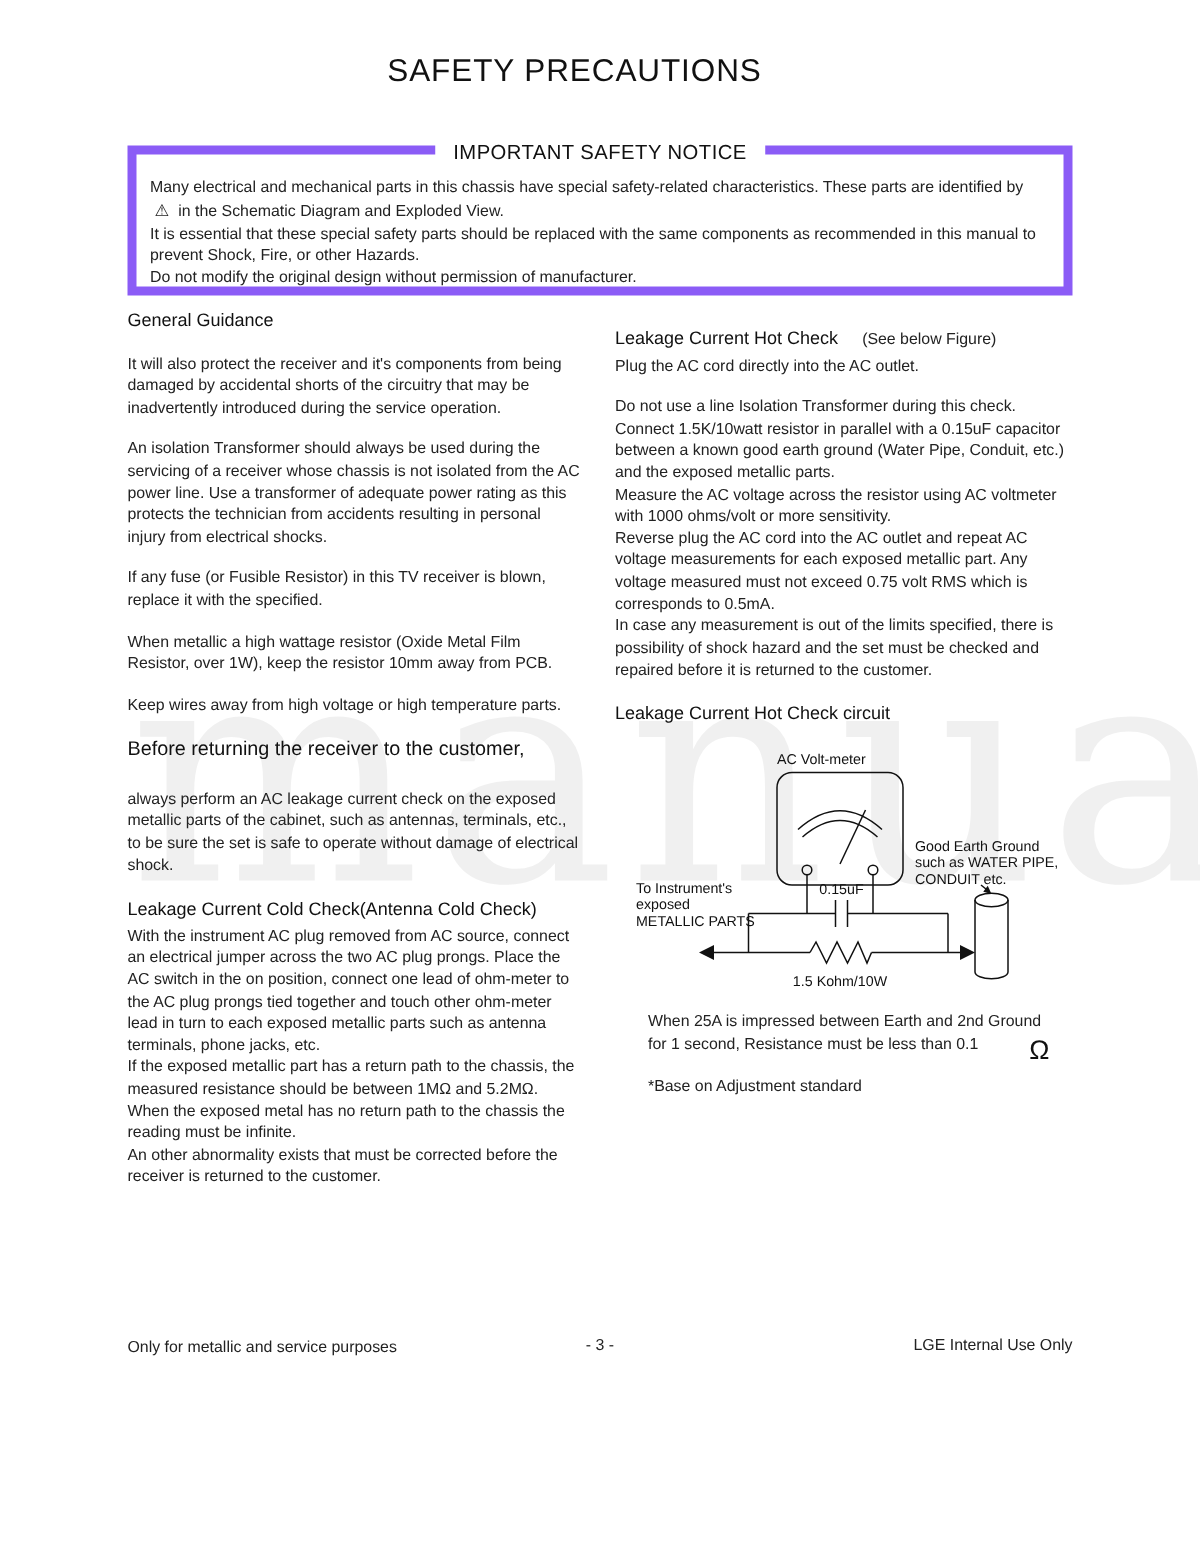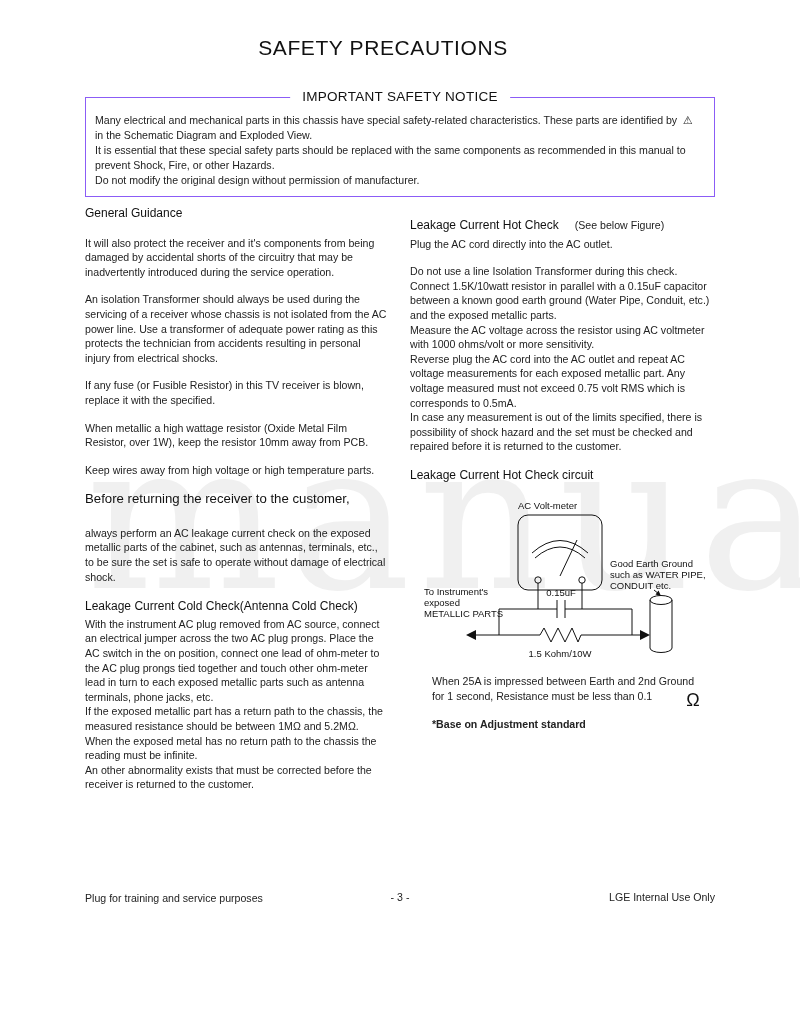--- a/index.html
+++ b/index.html
@@ -15,21 +15,21 @@
   }
   .layer { position:relative; z-index:1; }
 
   .title {
     position:absolute; top:36px; left:85px; width:596px; text-align:center;
     font-size:21px; font-weight:400; letter-spacing:0.6px; color:#111;
   }
 
   .notice-box {
     position:absolute; top:97px; left:85px; width:630px; height:100px;
-    border:1px solid #8b5cf6; background:transparent;
+    border:6px solid #8b5cf6; background:transparent;
   }
   .notice-title {
     position:absolute; top:-9px; left:50%; transform:translateX(-50%);
     background:#fff; padding:0 12px; font-size:13.5px; letter-spacing:0.3px;
     white-space:nowrap; color:#111;
   }
   .notice-body { padding:15px 9px 0 9px; font-size:10.6px; line-height:1.4; color:#222; }
   .warn { font-family:"DejaVu Sans", sans-serif; font-size:11px; padding:0 3px; }
 
   .col { position:absolute; top:205px; font-size:10.6px; line-height:1.38; color:#222; }
@@ -48,21 +48,21 @@
   .figure { display:block; margin-left:4px; }
   .figure .ftxt { font-size:9.5px; fill:#111; font-family:"Liberation Sans", sans-serif; }
   .figure line, .figure path, .figure rect, .figure circle, .figure ellipse, .figure polyline {
     stroke:#111; stroke-width:1; fill:none;
   }
   .figure polygon { fill:#111; stroke:none; }
 
   .notes { margin:6px 0 0 22px; font-size:10.6px; line-height:1.45; color:#222; }
   .note-row { display:flex; align-items:flex-start; }
   .omega { font-size:18px; line-height:1; margin-left:34px; position:relative; top:2px; color:#111; }
-  .note-base { margin-top:10px;font-weight:bold; }
+  .note-base { margin-top:10px; }
 
   .footer { position:absolute; top:891px; left:85px; width:630px; font-size:10.6px; color:#222; }
   .footer-left   { position:absolute; left:0; top:0; line-height:1.5; }
   .footer-center { position:absolute; left:0; top:0; width:100%; text-align:center; }
   .footer-right  { position:absolute; right:0; top:0; }
 </style>
 </head>
 <body>
 
 <div class="page">
@@ -182,20 +182,20 @@
         <div class="note-row">
           <span>for 1 second, Resistance must be less than 0.1</span>
           <span class="omega">Ω</span>
         </div>
         <div class="note-base">*Base on Adjustment standard</div>
       </div>
     </div>
 
     <div class="footer">
       <div class="footer-left">
-        <div>Plug for training and service purposes</div>
+        <div>Only for metallic and service purposes</div>
       </div>
       <div class="footer-center">- 3 -</div>
       <div class="footer-right">LGE Internal Use Only</div>
     </div>
 
   </div>
 </div>
 
 </body></html>

